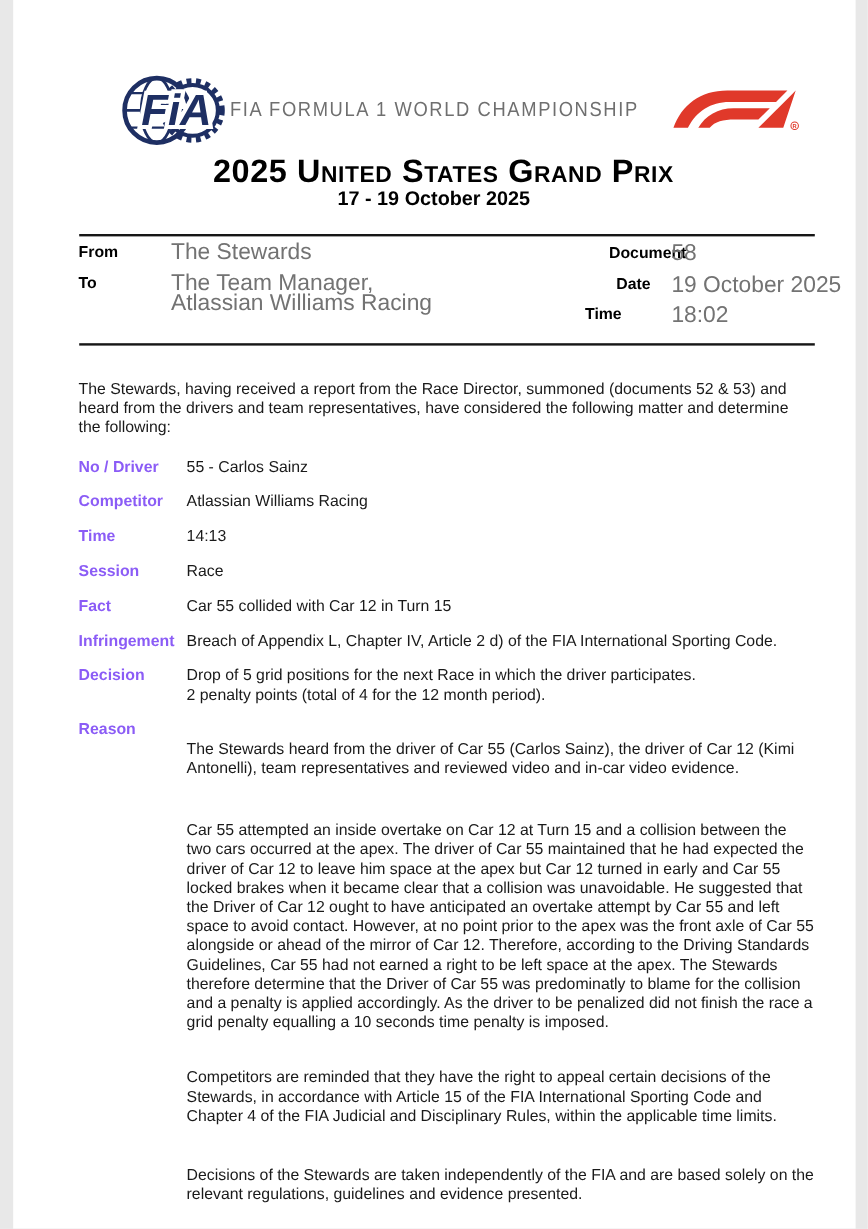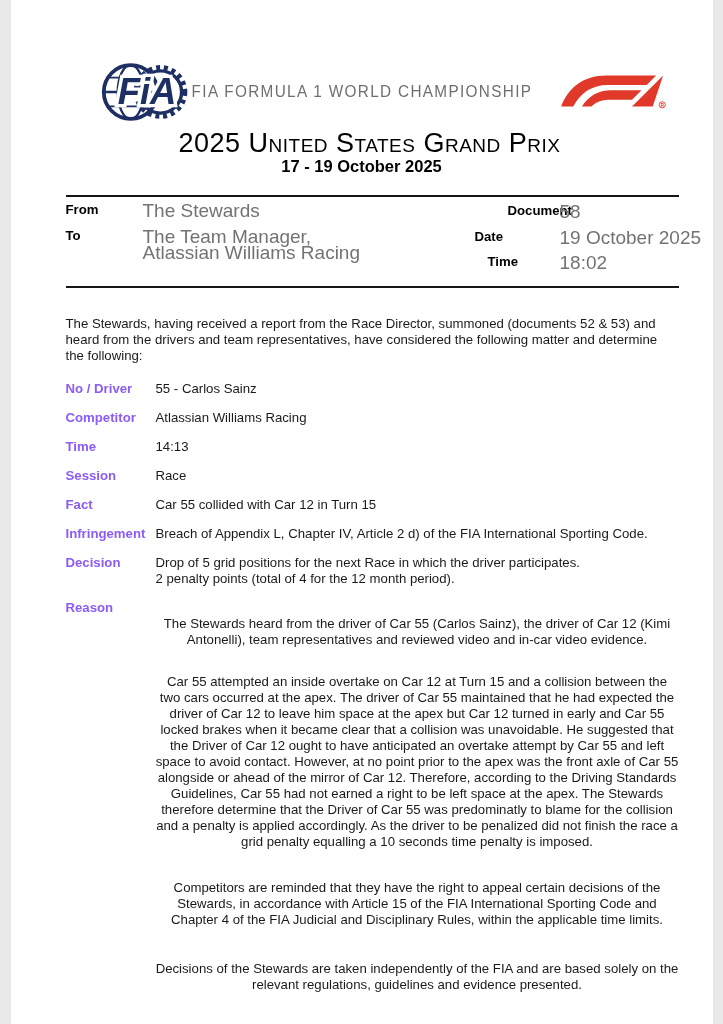--- a/index.html
+++ b/index.html
@@ -12,21 +12,21 @@
   
   .fia-logo { position:absolute; left:88px; top:54px; width:96px; height:76px; }
   .championship {
     position:absolute; left:0; right:0; top:82px; text-align:center;
     font-size:17px; letter-spacing:1.5px; color:#6f6f6f; font-weight:400;
     transform:scaleX(0.9); transform-origin:center;
   }
   .f1-logo { position:absolute; left:548px; top:72px; width:108px; height:38px; }
   .doc-title {
     position:absolute; left:16px; right:0; top:128px; text-align:center;
-    font-size:27px; font-weight:normal; font-variant:small-caps;
+    font-size:27px; font-weight:bold; font-variant:small-caps;
     letter-spacing:0.5px; color:#000;
   }
   .doc-subtitle {
     position:absolute; left:0; right:0; top:157px; text-align:center;
     font-size:16.5px; font-weight:bold; color:#000000;
   }
   
   .rule { position:absolute; left:55px; width:613px; height:2px; background:#161616; }
   .rule-1 { top:195px; }
   .rule-2 { top:286px; }
@@ -35,22 +35,22 @@
   .meta-value { position:absolute; font-size:19px; line-height:16px; white-space:pre-line; color:#737373; }
   
   .content {
     position:absolute; left:55px; top:295px; width:613px;
     font-size:13.2px; line-height:16px; color:#1a1a1a;
   }
   .intro { margin-bottom:17px;margin-top:21px; }
   .row { display:flex; margin-top:13px; }
   .row .label { flex:none; width:90px; font-weight:bold; color:#8b5cf6; }
   .row .value { flex:1; white-space:pre-line; }
-  .reason-paras p { margin:0;text-align:center; }
-  .reason-paras p + p { margin-top:10px; }
+  .reason-paras p { margin:0; }
+  .reason-paras p + p { margin-top:20px; }
   .reason-paras p.spaced { margin-top:14px; }
   .reason-paras p.spaced-more { margin-top:17px; }
 </style>
 </head>
 <body>
 
 <div class="page">
 
   <div class="fia-logo">
     <svg viewBox="0 0 100 78" width="96" height="76">
@@ -90,21 +90,21 @@
   <div class="meta-label" style="left:55px; top:202px;">From</div>
   <div class="meta-value" style="left:132px; top:203px;">The Stewards</div>
 
   <div class="meta-label" style="left:55px; top:228px;">To</div>
   <div class="meta-value" style="left:132px; top:229px;">The Team Manager,
 Atlassian Williams Racing</div>
 
   <div class="meta-label" style="left:477px; top:203px;padding-left:20px;">Document</div>
   <div class="meta-value" style="left:549px; top:204px;">58</div>
 
-  <div class="meta-label" style="left:464px; top:229px;">Date</div>
+  <div class="meta-label" style="left:503px; top:229px;">Date</div>
   <div class="meta-value" style="left:549px; top:230px;">19 October 2025</div>
 
   <div class="meta-label" style="left:477px; top:254px;">Time</div>
   <div class="meta-value" style="left:549px; top:255px;">18:02</div>
 
   <div class="content">
     <div class="intro">The Stewards, having received a report from the Race Director, summoned (documents 52 &amp; 53) and heard from the drivers and team representatives, have considered the following matter and determine the following:</div>
 
     <div class="row">
       <div class="label">No / Driver</div>

